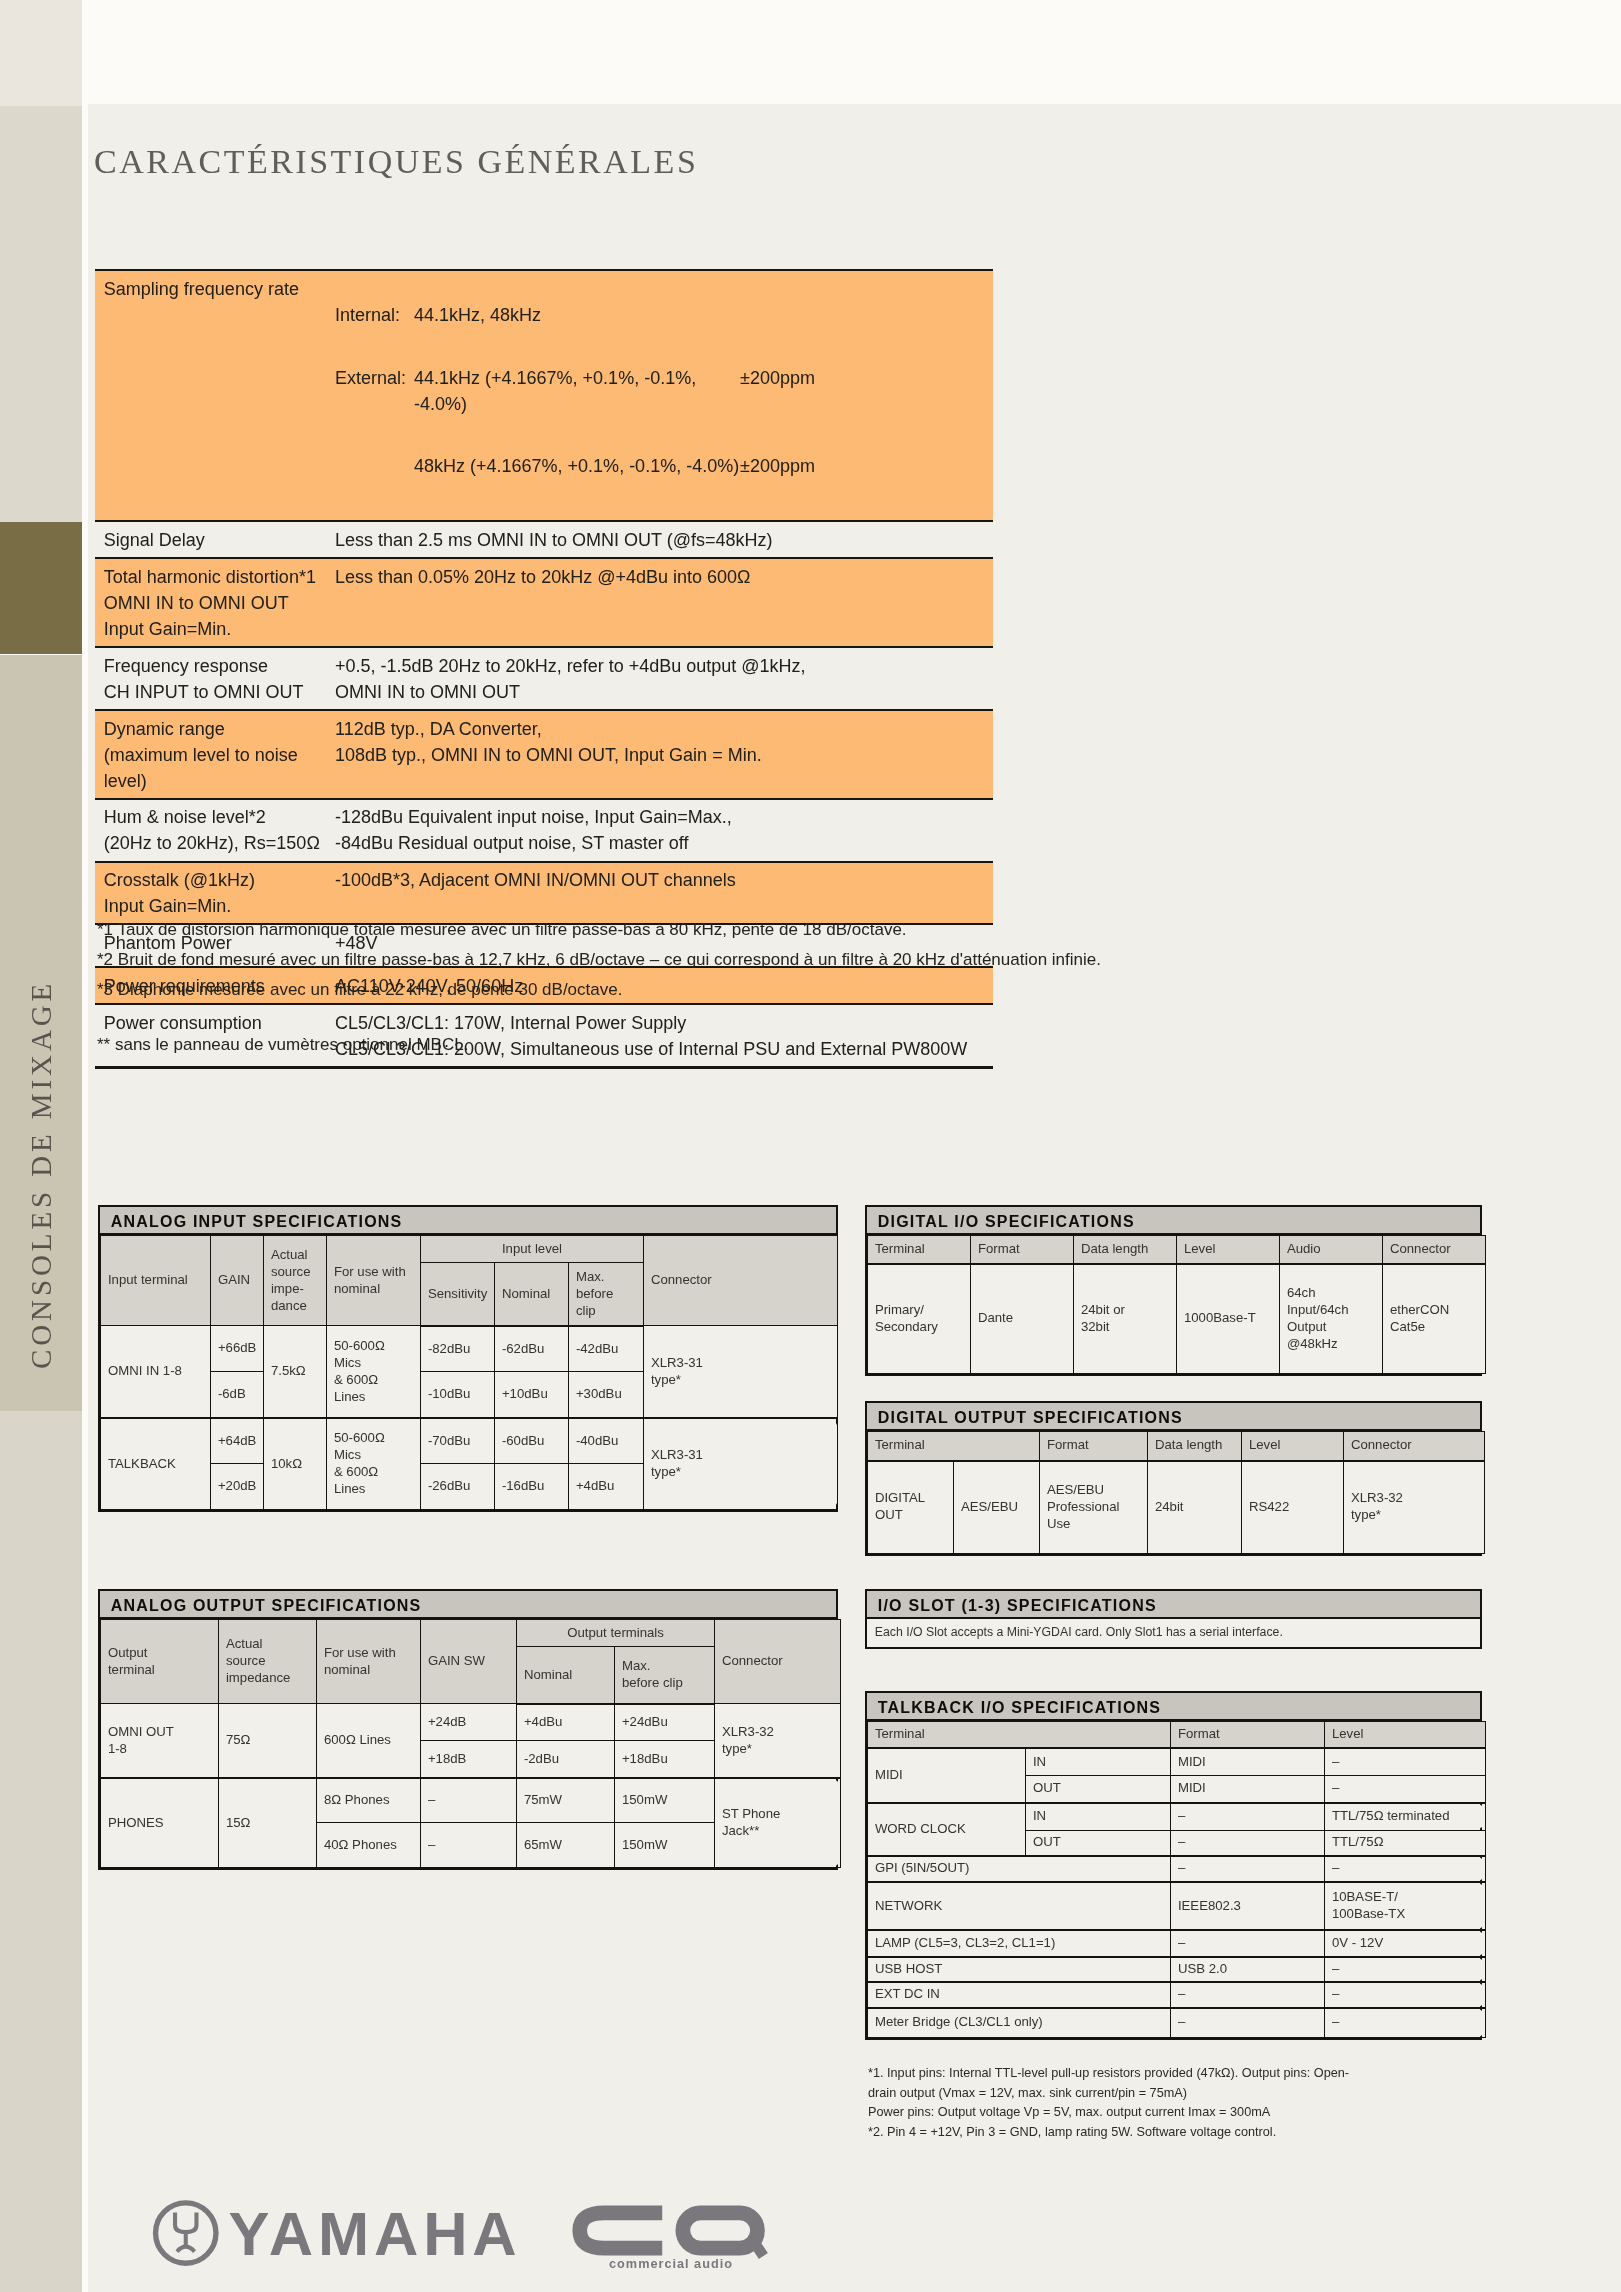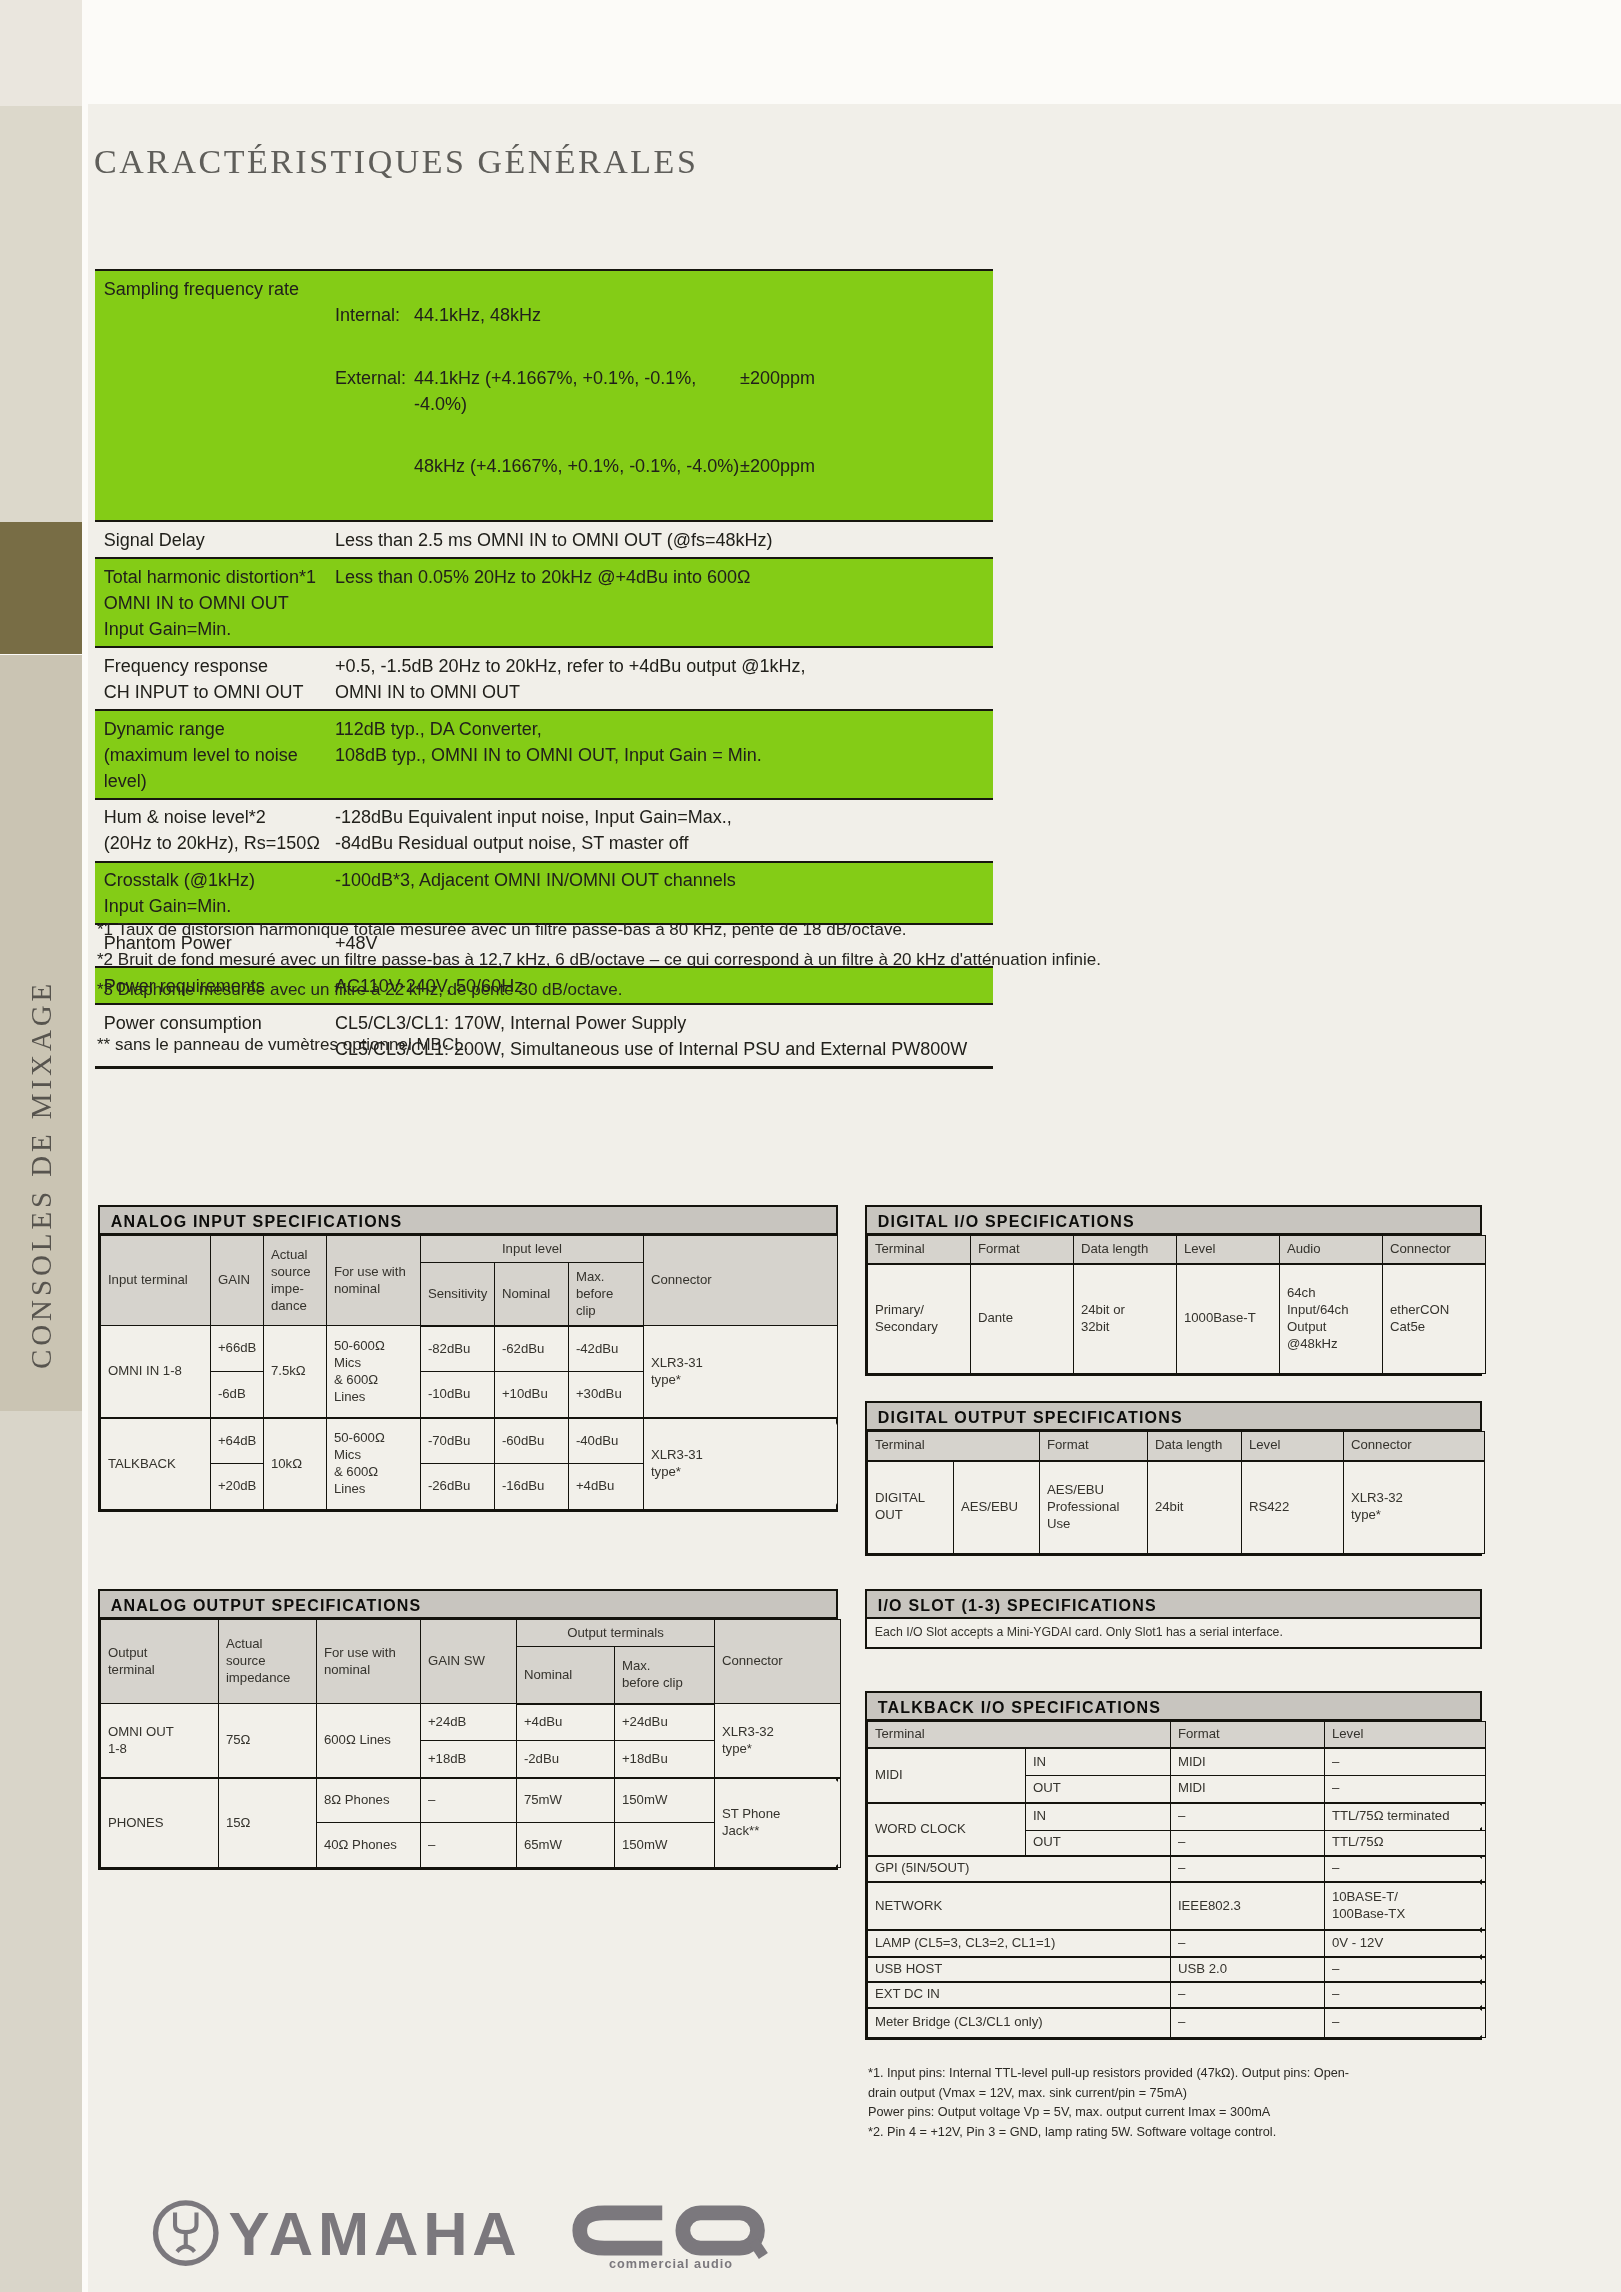--- a/index.html
+++ b/index.html
@@ -34,21 +34,21 @@
   
   #page-title {
     left:94px; top:143px;
     font-family:"Liberation Serif", serif;
     font-size:34px; letter-spacing:2.5px; color:#5f5e5a; font-weight:400;
   }
 
   
   #main-table { left:95px; top:269px; width:898px; border-bottom:3.4px solid #17160f; }
   .mrow { display:flex; border-top:2.9px solid #17160f; }
-  .mrow.g { background:#84cc16; }
+  .mrow.g { background:#fdba74; }
   .mrow .lbl {
     width:240px; padding:4.9px 5.9px 3.9px 8.8px;
     font-size:18px; line-height:26px; color:#21201b; white-space:pre-line;
   }
   .mrow .val {
     flex:1; padding:4.9px 3.9px 3.9px 0;
     font-size:18px; line-height:26px; color:#21201b; white-space:pre-line;
   }
   .h116{min-height:114px}.h37{min-height:36px}.h88{min-height:86px}.h64{min-height:63px}
   .h58{min-height:57px}.h44{min-height:43px}.h38{min-height:37px}.h62{min-height:61px}

